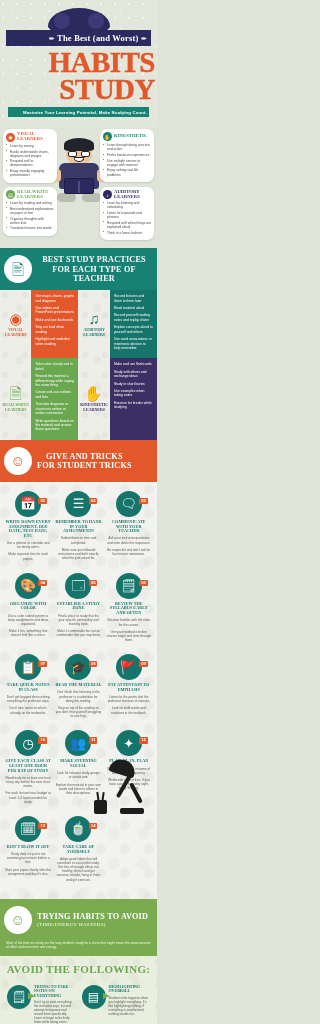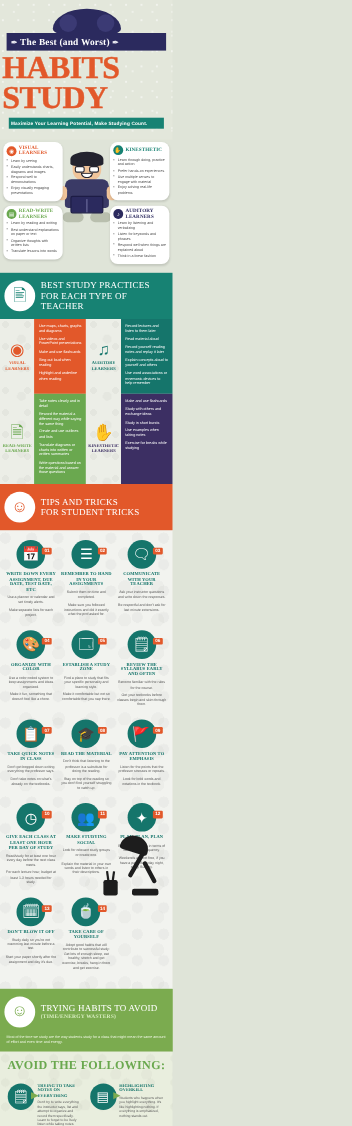--- a/index.html
+++ b/index.html
@@ -10,21 +10,21 @@
     width: 157px;
     overflow-x: hidden;
   }
   .page { width: 157px; position: relative; }
 
   
   .hero {
     background: #e3e7db;
     padding: 6px 0 4px;
     position: relative;
-    text-align: left;
+    text-align: right;
     background-image:
       radial-gradient(circle at 20% 30%, rgba(255,255,255,.5) 0 1px, transparent 1px),
       radial-gradient(circle at 70% 60%, rgba(255,255,255,.4) 0 1px, transparent 1px);
     background-size: 14px 14px, 18px 18px;
   }
   .brain {
     width: 62px; height: 26px; margin: 2px auto -4px;
     background: #2b2a5e;
     border-radius: 50% 50% 42% 42% / 70% 70% 30% 30%;
     position: relative;
@@ -162,22 +162,22 @@
     width: 28px; height: 28px; border-radius: 50%;
     background: #fff; flex: 0 0 auto;
     display: flex; align-items: center; justify-content: center;
     font-size: 15px; line-height: 1;
   }
   .banner-icon.teal-i { color: #178273; }
   .banner-icon.orange-i { color: #e2582a; }
   .banner-icon.green-i { color: #7bab4f; }
   .banner-text { color: #fff; font-family: "Liberation Serif", serif; }
   .banner-text .l {
-    display: block; font-size: 8.2px; font-weight: normal;
-    line-height: 1.12; letter-spacing: .2px;
+    display: block; font-size: 8.2px; font-weight: bold;
+    line-height: 1.12; letter-spacing: .2px; text-align: center;
   }
   .banner-sub {
     display: block; font-size: 5px; color: #d8eec0;
     font-weight: bold; margin-top: 1px; letter-spacing: .2px;
   }
 
   
   .practices {
     background: #eceee7; padding: 0;
     background-image:
@@ -479,21 +479,21 @@
           <li>Use examples when taking notes</li>
           <li>Exercise for breaks while studying</li>
         </ul>
       </div>
     </div>
   </section>
 
   <section class="banner orange">
     <div class="banner-icon orange-i">☺</div>
     <div class="banner-text">
-      <span class="l">TIPS AND TRICKS</span>
+      <span class="l">GIVE AND TRICKS</span>
       <span class="l">FOR STUDENT TRICKS</span>
     </div>
   </section>
 
   <section class="tips">
     <div class="tip-grid">
 
       <div class="tip">
         <div class="tip-badge">📅
           <span class="tip-num">01</span>

